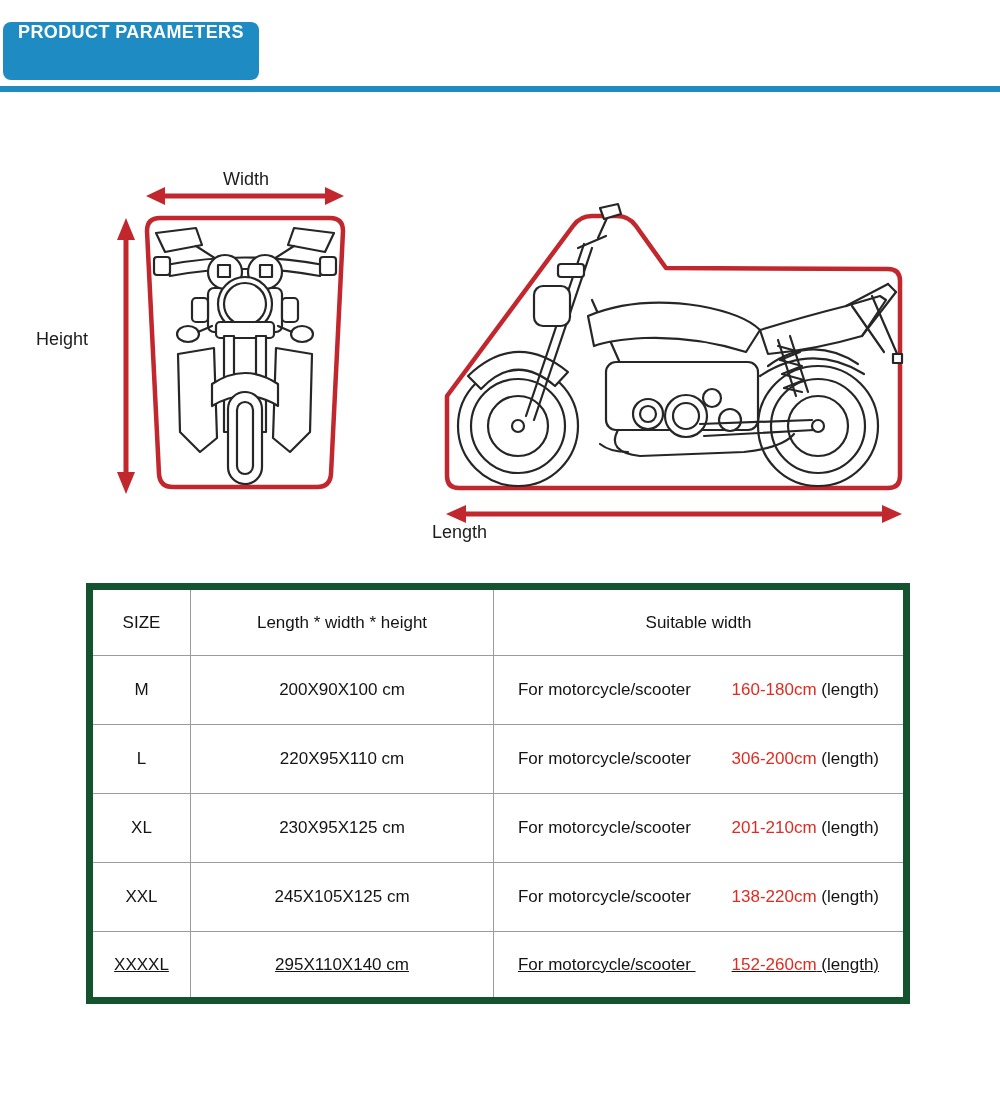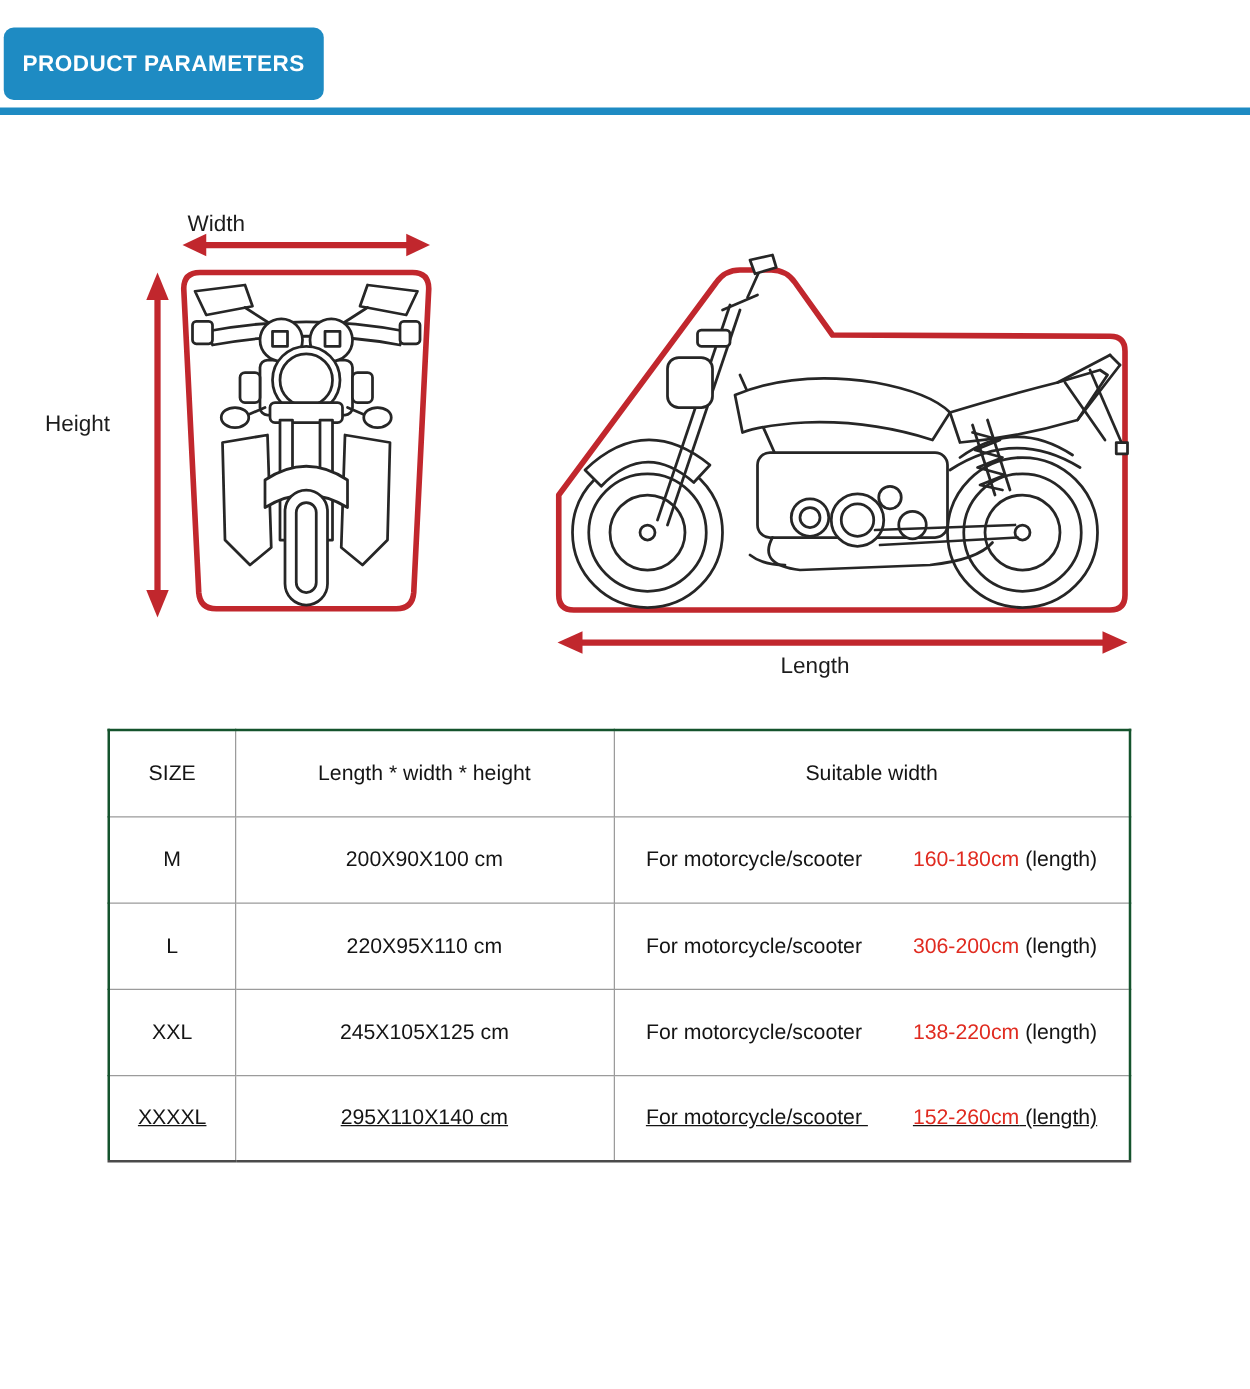--- a/index.html
+++ b/index.html
@@ -4,46 +4,46 @@
 <style>
   html,body{margin:0;padding:0;background:#ffffff;}
   .page{
     position:relative;width:1000px;height:1111px;background:#fff;
     font-family:"Liberation Sans",sans-serif;overflow:hidden;color:#141414;
   }
   
   .banner{
     position:absolute;left:3px;top:22px;width:256px;height:58px;
     background:#1e8bc3;border-radius:8px;z-index:2;
-    display:flex;align-items:center;box-sizing:border-box;padding-left:15px;
+    display:flex;align-items:flex-start;box-sizing:border-box;padding-left:15px;
   }
   .banner-title{
     color:#ffffff;font-size:18px;font-weight:bold;letter-spacing:.4px;white-space:nowrap;
   }
   .divider{
     position:absolute;left:0;top:86px;width:1000px;height:6px;background:#1e8bc3;z-index:1;
   }
   
   .dim-label{position:absolute;font-size:18px;color:#1c1c1c;}
-  .width-label{left:150px;top:169px;width:192px;}
+  .width-label{left:150px;top:169px;width:192px;text-align:center;}
   .height-label{left:36px;top:329px;width:74px;text-align:left;}
-  .length-label{left:432px;top:522px;width:440px;text-align:center;}
+  .length-label{left:432px;top:522px;width:440px;}
   
   .front-svg{position:absolute;left:30px;top:160px;}
   .side-svg{position:absolute;left:420px;top:170px;}
   .art{stroke:#262626;stroke-width:2.2;fill:none;stroke-linejoin:round;stroke-linecap:round;}
   .art .solid{fill:#ffffff;}
   .cover{stroke:#c1272d;stroke-width:4.5;fill:none;stroke-linejoin:round;}
   .arrow-line{stroke:#c1272d;stroke-width:5;}
   .arrow-head{fill:#c1272d;stroke:none;}
   
   .spec-table{
     position:absolute;left:86px;top:583px;width:817px;
     border-collapse:collapse;table-layout:fixed;
-    border:2px solid #14532d;
+    border:7px solid #14532d;
   }
   .spec-table th,.spec-table td{
     border:1px solid #9b9b9b;text-align:center;vertical-align:middle;
     font-size:17px;font-weight:normal;color:#141414;padding:0 4px;box-sizing:border-box;
   }
   .spec-table th{height:69px;}
   .spec-table td{height:69px;}
   .spec-table tr:last-child td{border-bottom:2px solid #4a4a4a;text-decoration:underline;}
   .col-size{width:101px;}
   .col-dims{width:303px;}
@@ -216,20 +216,25 @@
         <td>M</td>
         <td>200X90X100 cm</td>
         <td><span>For motorcycle/scooter </span><span class="red-range">160-180cm</span><span> (length)</span></td>
       </tr>
       <tr>
         <td>L</td>
         <td>220X95X110 cm</td>
         <td><span>For motorcycle/scooter </span><span class="red-range">306-200cm</span><span> (length)</span></td>
       </tr>
       <tr>
+        <td>XL</td>
+        <td>230X95X125 cm</td>
+        <td><span>For motorcycle/scooter </span><span class="red-range">201-210cm</span><span> (length)</span></td>
+      </tr>
+      <tr>
         <td>XXL</td>
         <td>245X105X125 cm</td>
         <td><span>For motorcycle/scooter </span><span class="red-range">138-220cm</span><span> (length)</span></td>
       </tr>
       <tr>
         <td>XXXXL</td>
         <td>295X110X140 cm</td>
         <td><span>For motorcycle/scooter </span><span class="red-range">152-260cm</span><span> (length)</span></td>
       </tr>
     </tbody>

